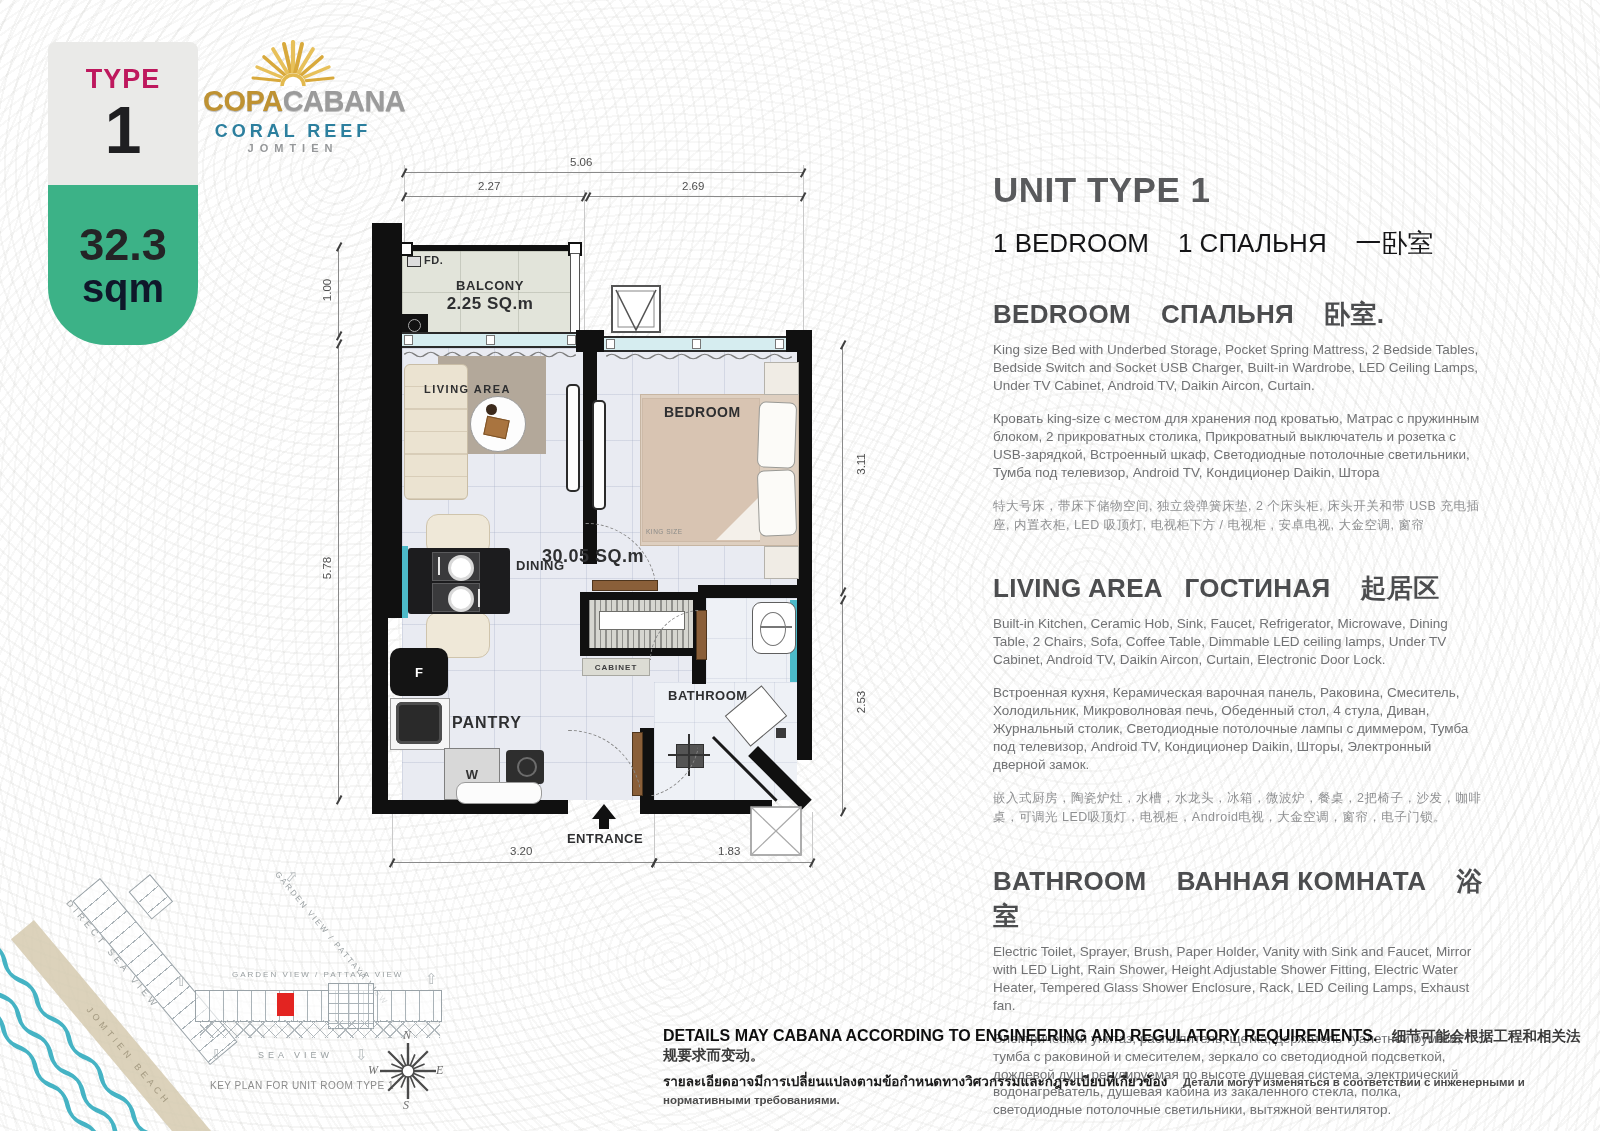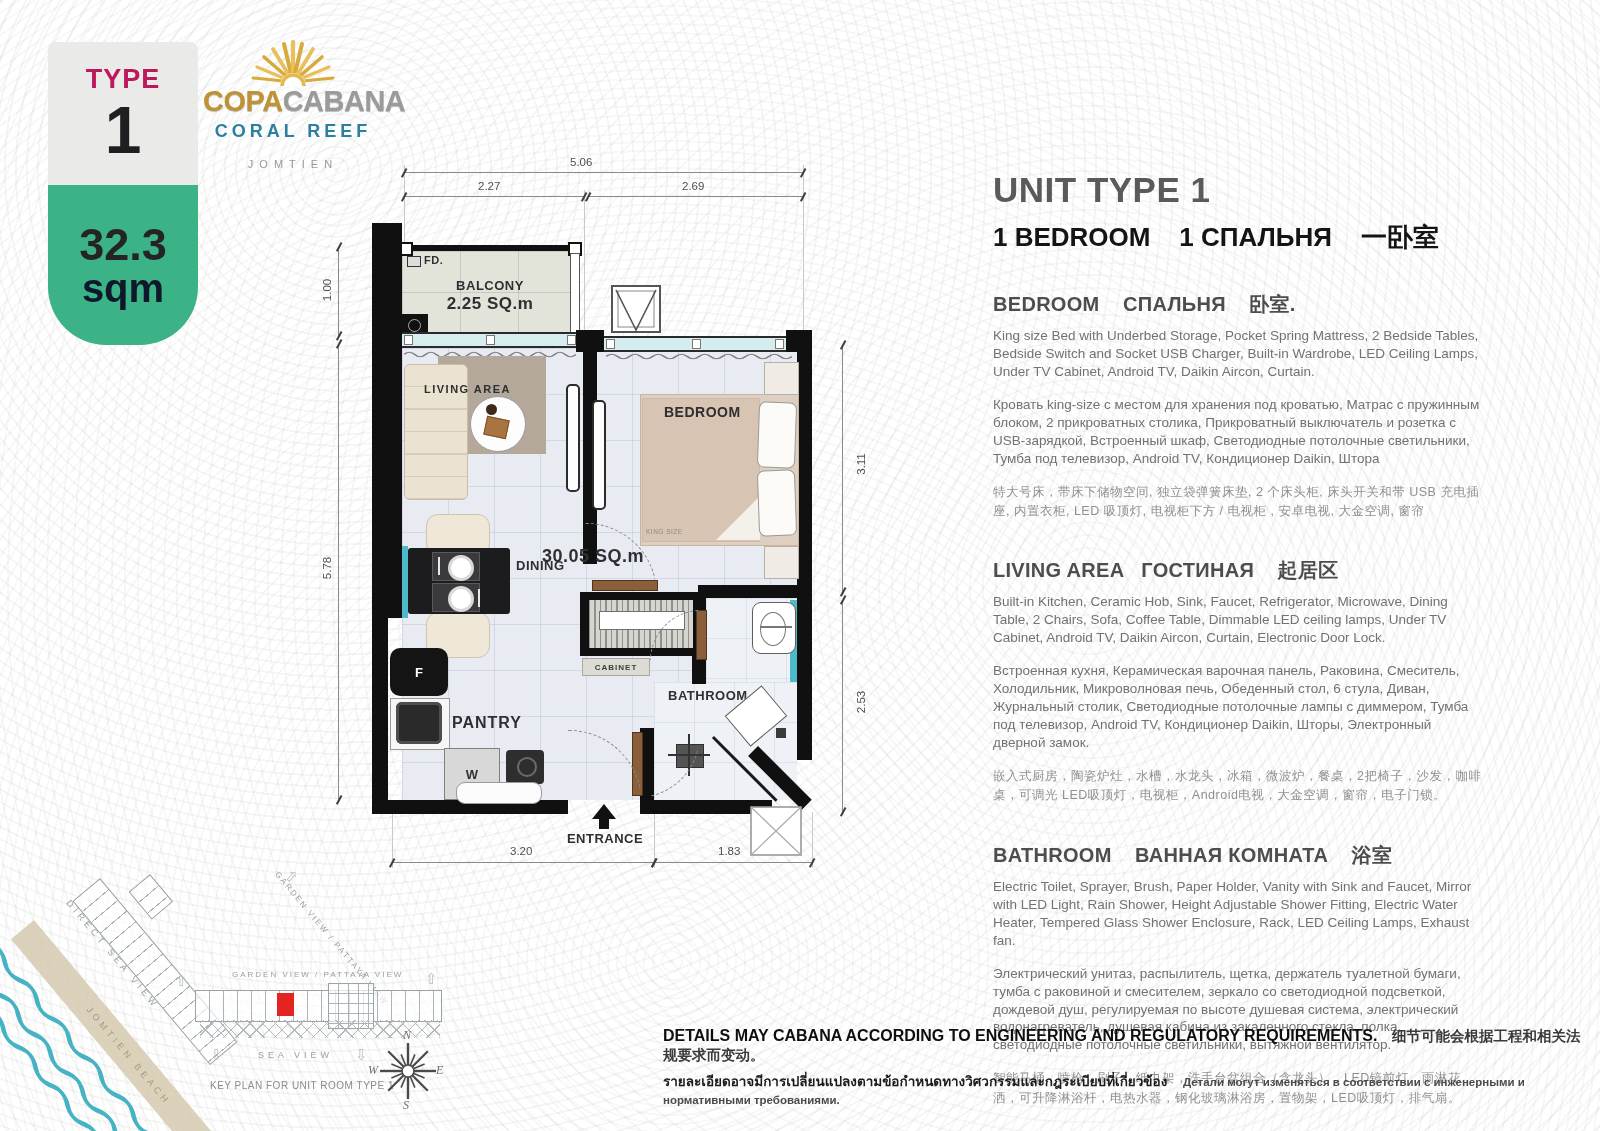--- a/index.html
+++ b/index.html
@@ -42,23 +42,23 @@
   .arcq{position:absolute;overflow:hidden;}
   .arcq>div{position:absolute;border:1.5px dashed #898989;border-radius:50%;}
   .tvbar{background:#fdfdfd;border:2px solid #2b2b2b;border-radius:5px;}
   .keyplan-txt{color:#9aa0a2;letter-spacing:3px;font-size:9px;}
   .bldg{border:1px solid #9aa3a8;background-color:rgba(255,255,255,.65);
     background-image:repeating-linear-gradient(90deg,transparent 0 13px,#aab3b8 13px 14px);}
   .sawtooth{background-image:repeating-linear-gradient(45deg,#b3babe 0 1px,transparent 1px 9px),repeating-linear-gradient(-45deg,#b3babe 0 1px,transparent 1px 9px);}
   
   .details{position:absolute;left:993px;top:170px;width:490px;}
   .details h1{margin:0;font-size:35px;font-weight:800;color:#595a5c;letter-spacing:.5px;}
-  .details .subtitle{margin-top:10px;font-size:26px;font-weight:700;color:#141416;}
+  .details .subtitle{margin-top:16px;font-size:26px;font-weight:400;color:#141416;}
   .sec{margin-top:36px;}
-  .sec h2{margin:0;font-size:20px;font-weight:800;color:#4c4d4f;letter-spacing:.3px;}
+  .sec h2{margin:0;font-size:26px;font-weight:800;color:#4c4d4f;letter-spacing:.3px;}
   .sec p{margin:9px 0 0 0;font-size:13.5px;line-height:1.33;color:#717274;}
   .sec p.ru{margin-top:15px;}
   .sec p.zh{margin-top:15px;font-size:12.5px;line-height:1.55;color:#8f9092;letter-spacing:.5px;}
   .discl{position:absolute;left:663px;top:1027px;width:925px;}
   .discl .l1{font-size:16px;font-weight:800;color:#0e0e0e;}
   .discl .l1 .zh{font-size:14.5px;font-weight:600;color:#3a3a3a;margin-left:10px;}
   .discl .l2{margin-top:5px;font-size:13.5px;font-weight:700;color:#1b1b1b;}
   .discl .l2 .ru{font-size:11.5px;color:#4b4b4b;margin-left:12px;}
 </style>
 </head>
@@ -92,21 +92,21 @@
         <line x1="48" y1="42" x2="84" y2="27" stroke-width="3.4" stroke="#e7c05a"></line>
         <line x1="48" y1="42" x2="88" y2="38" stroke-width="3"></line>
       </g>
       <circle cx="48" cy="46" r="13" fill="#ffffff"></circle>
       <path d="M37,46 A11,11 0 0 1 59,46" fill="none" stroke="#e2b94e" stroke-width="3.5"></path>
     </svg>
     <div style="font-size:29px;font-weight:900;letter-spacing:-.5px;line-height:1;margin-top:1px;text-shadow:0 1px 1px rgba(0,0,0,.28);">
       <span style="color:#bf9232;">COPA</span><span style="color:#9b9b9b;">CABANA</span>
     </div>
     <div style="font-size:18px;font-weight:800;letter-spacing:4px;color:#2c7f9e;margin-top:5px;">CORAL REEF</div>
-    <div style="font-size:11px;font-weight:400;letter-spacing:6px;color:#96989a;margin-top:16px;">JOMTIEN</div>
+    <div style="font-size:11px;font-weight:700;letter-spacing:6px;color:#96989a;margin-top:0;">JOMTIEN</div>
   </div>
 
   <div class="abs ext" style="left:404px;top:165px;width:1px;height:86px;"></div>
   <div class="abs ext" style="left:584px;top:190px;width:1px;height:146px;"></div>
   <div class="abs ext" style="left:803px;top:165px;width:1px;height:171px;"></div>
   <div class="abs ext" style="left:392px;top:812px;width:1px;height:56px;"></div>
   <div class="abs ext" style="left:654px;top:812px;width:1px;height:56px;"></div>
   <div class="abs ext" style="left:812px;top:812px;width:1px;height:56px;"></div>
 
   <div class="abs dimline-h" style="left:404px;top:172px;width:399px;"></div>
@@ -271,21 +271,21 @@
     <div class="subtitle pre">1 BEDROOM    1 СПАЛЬНЯ    一卧室</div>
     <div class="sec">
       <h2 class="pre">BEDROOM    СПАЛЬНЯ    卧室.</h2>
       <p class="en">King size Bed with Underbed Storage, Pocket Spring Mattress, 2 Bedside Tables, Bedside Switch and Socket USB Charger, Built-in Wardrobe, LED Ceiling Lamps, Under TV Cabinet, Android TV, Daikin Aircon, Curtain.</p>
       <p class="ru">Кровать king-size с местом для хранения под кроватью, Матрас с пружинным блоком, 2 прикроватных столика, Прикроватный выключатель и розетка с USB-зарядкой, Встроенный шкаф, Светодиодные потолочные светильники, Тумба под телевизор, Android TV, Кондиционер Daikin, Штора</p>
       <p class="zh">特大号床，带床下储物空间, 独立袋弹簧床垫, 2 个床头柜, 床头开关和带 USB 充电插座, 内置衣柜, LED 吸顶灯, 电视柜下方 / 电视柜 , 安卓电视, 大金空调, 窗帘</p>
     </div>
     <div class="sec">
       <h2 class="pre">LIVING AREA   ГОСТИНАЯ    起居区</h2>
       <p class="en">Built-in Kitchen, Ceramic Hob, Sink, Faucet, Refrigerator, Microwave, Dining Table, 2 Chairs, Sofa, Coffee Table, Dimmable LED ceiling lamps, Under TV Cabinet, Android TV, Daikin Aircon, Curtain, Electronic Door Lock.</p>
-      <p class="ru">Встроенная кухня, Керамическая варочная панель, Раковина, Смеситель, Холодильник, Микроволновая печь, Обеденный стол, 6 стула, Диван, Журнальный столик, Светодиодные потолочные лампы с диммером, Тумба под телевизор, Android TV, Кондиционер Daikin, Шторы, Электронный дверной замок.</p>
+      <p class="ru">Встроенная кухня, Керамическая варочная панель, Раковина, Смеситель, Холодильник, Микроволновая печь, Обеденный стол, 4 стула, Диван, Журнальный столик, Светодиодные потолочные лампы с диммером, Тумба под телевизор, Android TV, Кондиционер Daikin, Шторы, Электронный дверной замок.</p>
       <p class="zh">嵌入式厨房，陶瓷炉灶，水槽，水龙头，冰箱，微波炉，餐桌，2把椅子，沙发，咖啡桌，可调光 LED吸顶灯，电视柜，Android电视，大金空调，窗帘，电子门锁。</p>
     </div>
     <div class="sec">
       <h2 class="pre">BATHROOM    ВАННАЯ КОМНАТА    浴室</h2>
       <p class="en">Electric Toilet, Sprayer, Brush, Paper Holder, Vanity with Sink and Faucet, Mirror with LED Light, Rain Shower, Height Adjustable Shower Fitting, Electric Water Heater, Tempered Glass Shower Enclosure, Rack, LED Ceiling Lamps, Exhaust fan.</p>
       <p class="ru">Электрический унитаз, распылитель, щетка, держатель туалетной бумаги, тумба с раковиной и смесителем, зеркало со светодиодной подсветкой, дождевой душ, регулируемая по высоте душевая система, электрический водонагреватель, душевая кабина из закаленного стекла, полка, светодиодные потолочные светильники, вытяжной вентилятор.</p>
       <p class="zh">智能马桶，喷枪，刷子，纸巾架，洗手台盆组合（含龙头），LED镜前灯，雨淋花洒，可升降淋浴杆，电热水器，钢化玻璃淋浴房，置物架，LED吸顶灯，排气扇。</p>
     </div>
   </div>
 

